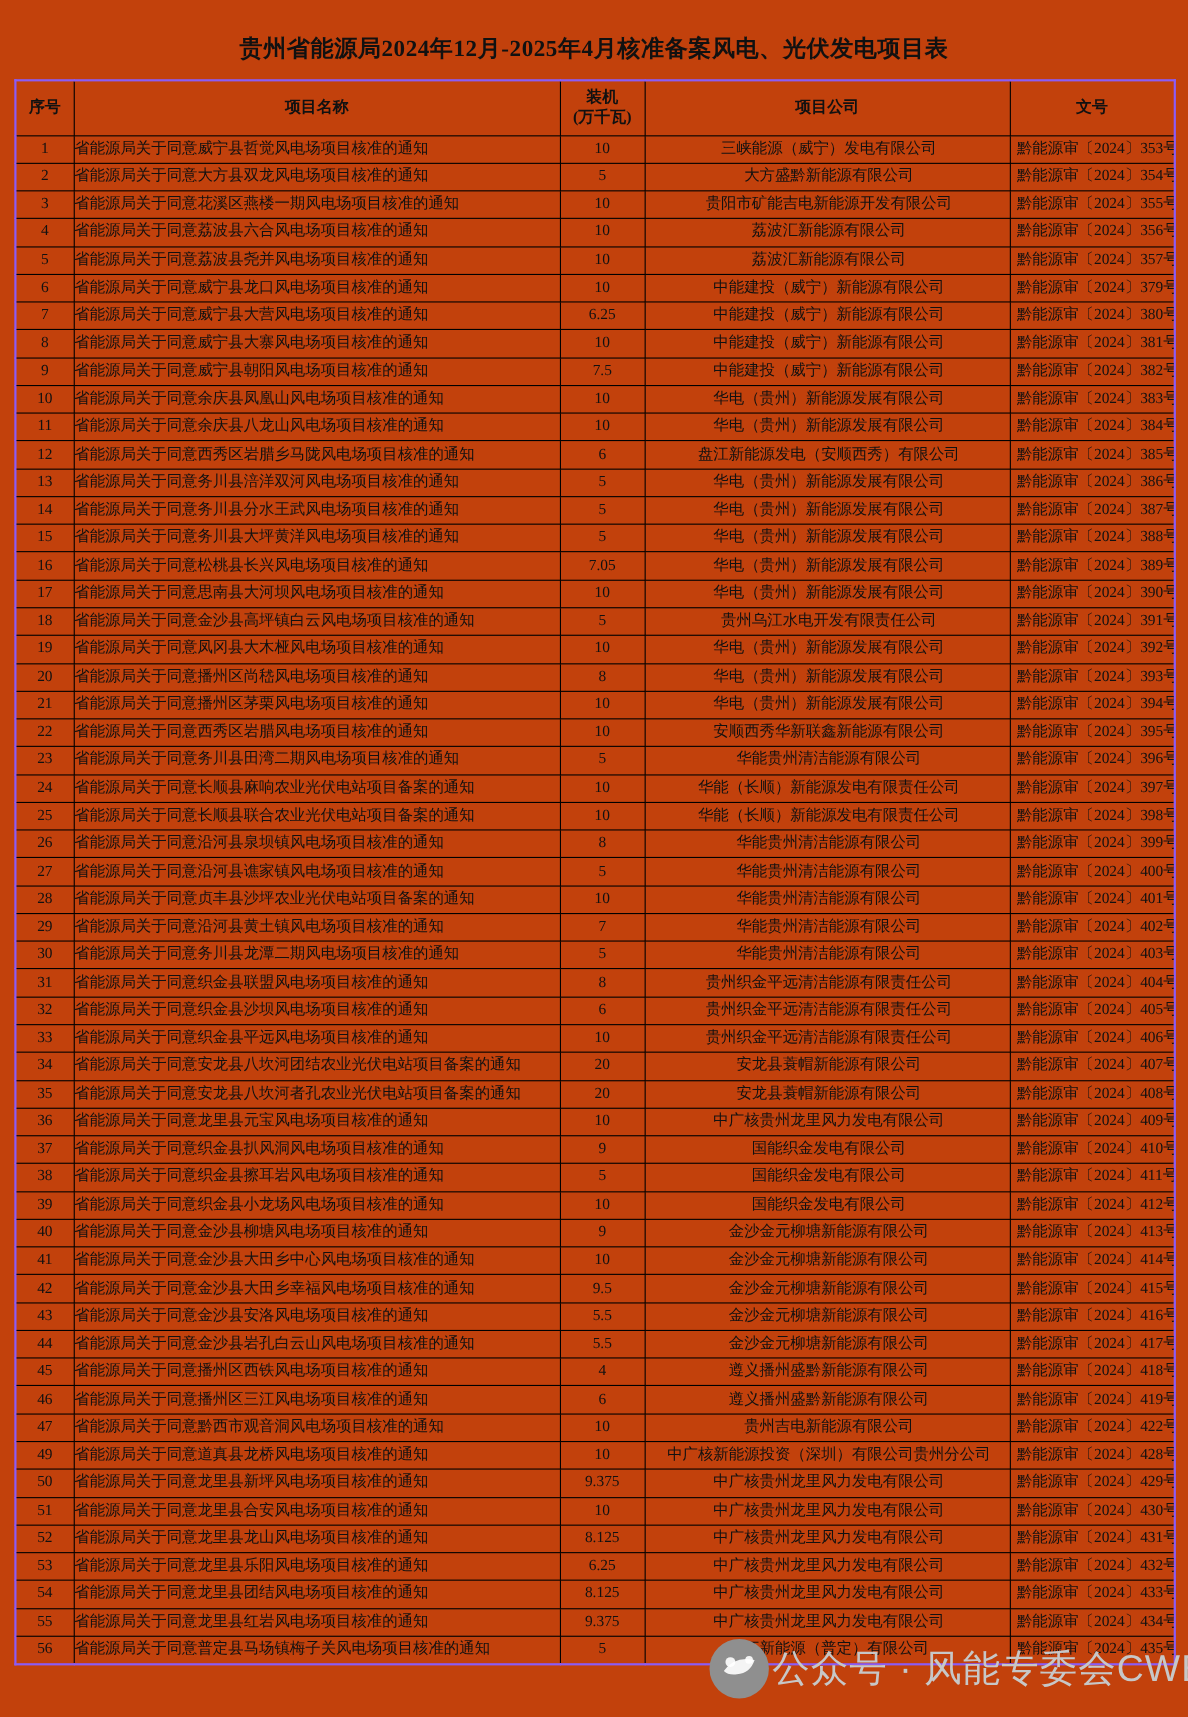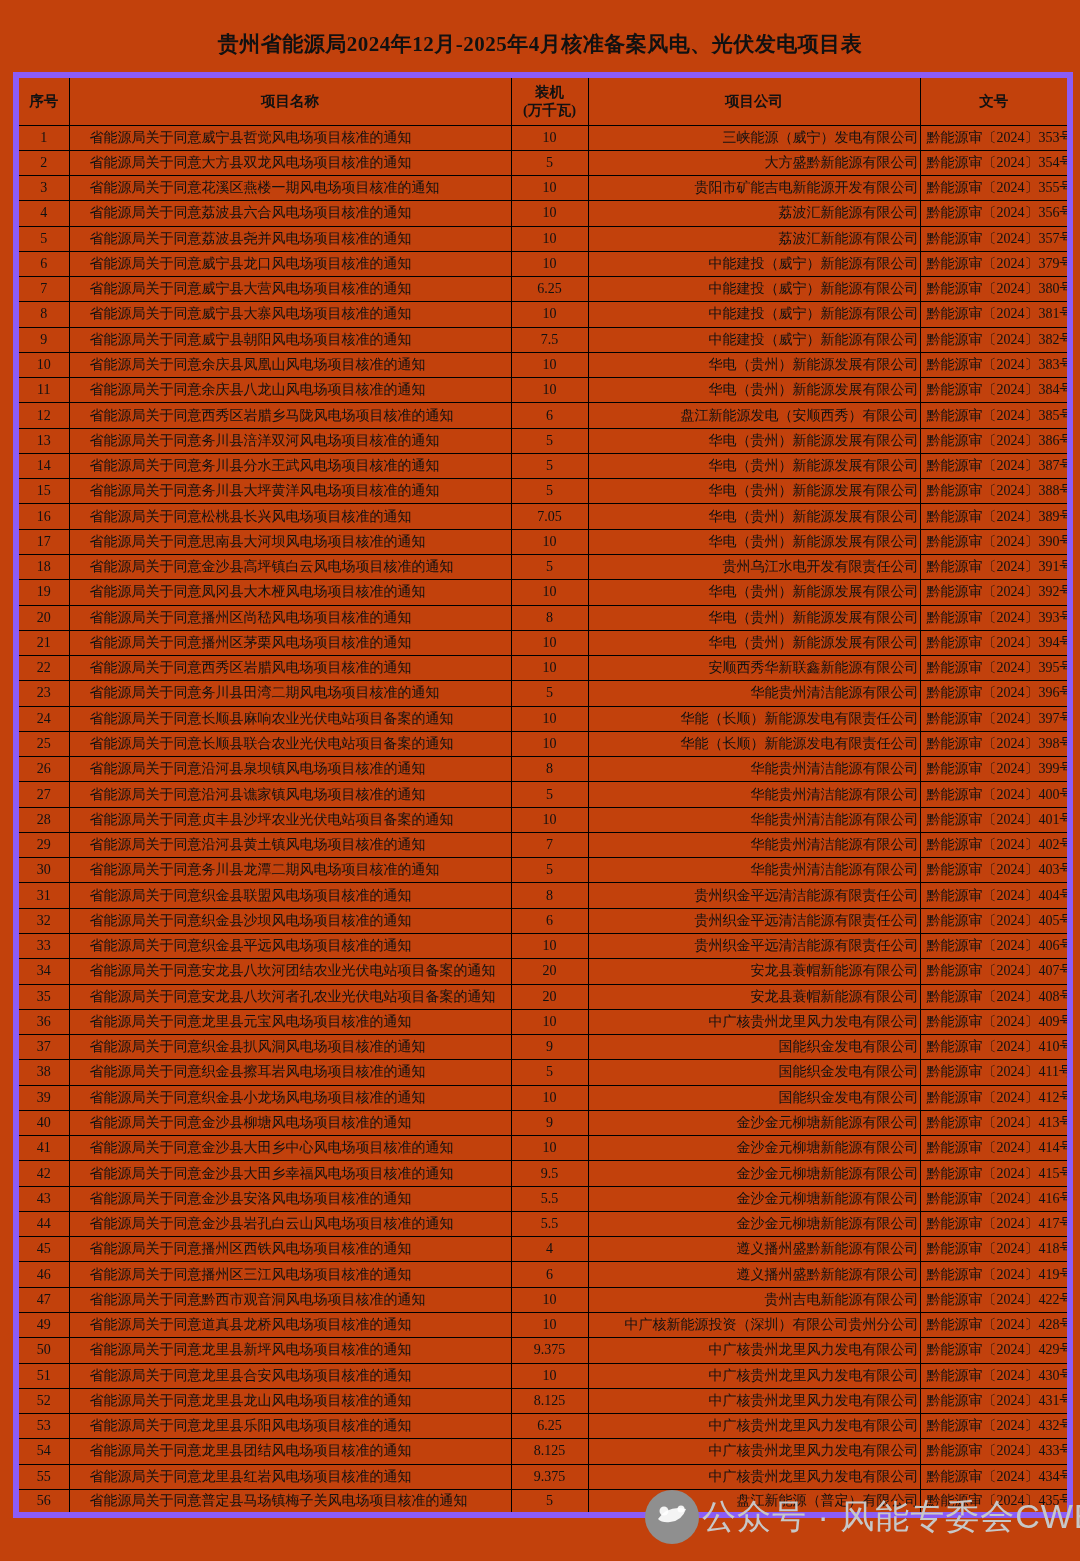--- a/index.html
+++ b/index.html
@@ -29,40 +29,40 @@
     width:1054px;
     border-collapse:collapse;
     table-layout:fixed;
   }
   #main-table th, #main-table td{
     border:1px solid #000;
     overflow:hidden;
     white-space:nowrap;
     box-sizing:border-box;
   }
-  #main-table{border:6px solid #8b5cf6;}
+  #main-table{border:2px solid #8b5cf6;}
   #main-table thead th{
     height:50px;
     font-size:14.5px;
     font-weight:bold;
     text-align:center;
     vertical-align:middle;
     white-space:pre-line;
     line-height:1.25;
   }
   #main-table tbody tr{height:25.28px;}
   #main-table tbody td{
     font-size:14px;
     vertical-align:middle;
     line-height:1;
   }
   td.seq{text-align:center;font-size:13px;}
-  td.name{text-align:left;padding-left:20px;}
+  td.name{text-align:left;padding-left:0;}
   td.cap{text-align:center;font-size:13px;}
-  td.company{text-align:right;padding-left:4px;}
+  td.company{text-align:center;padding-left:4px;}
   td.doc{text-align:center;padding-left:6px;font-size:13.5px;}
   #watermark{
     position:absolute;
     left:644px;
     top:1489px;
     display:flex;
     align-items:center;
     pointer-events:none;
     z-index:5;
   }

